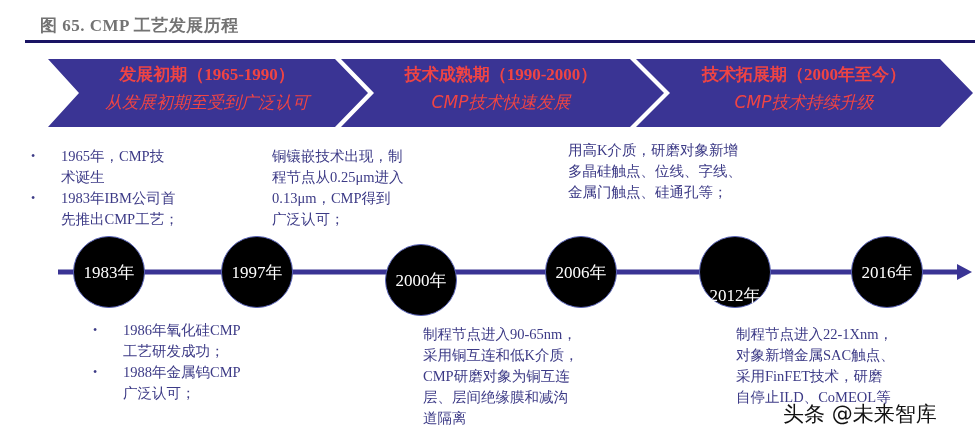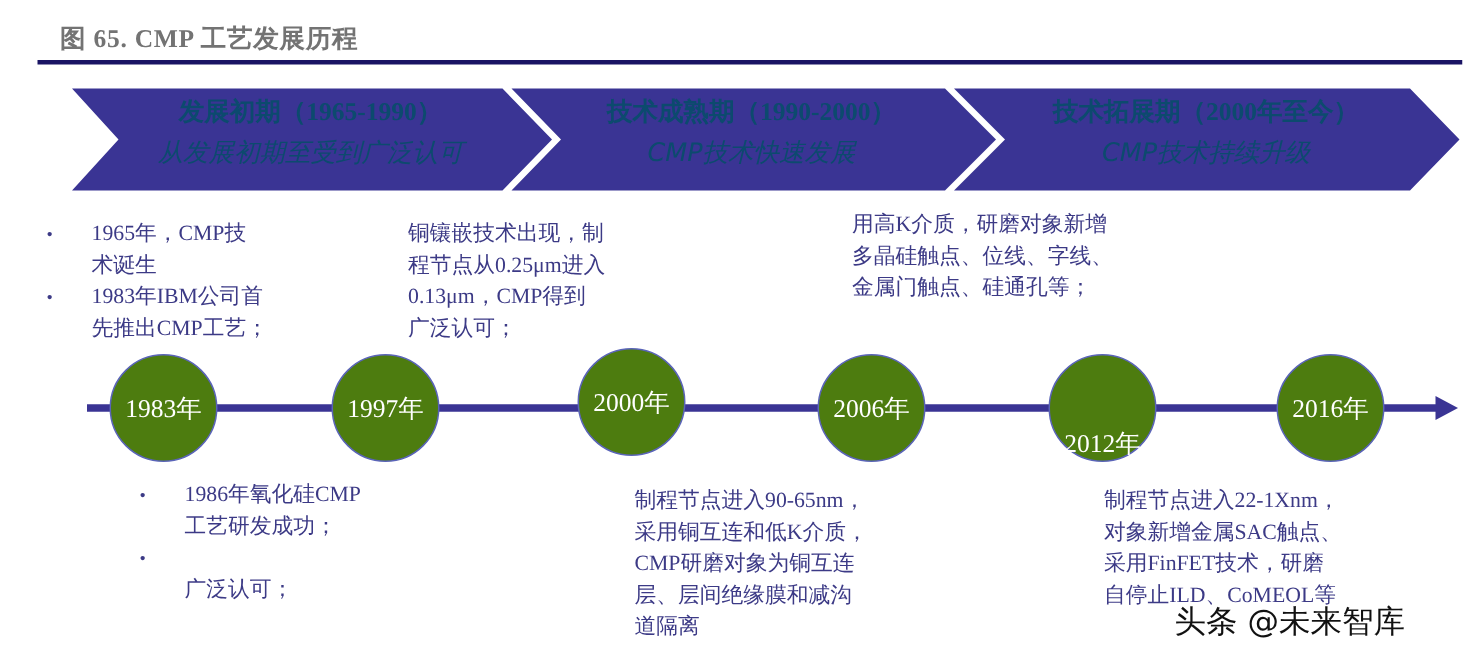--- a/index.html
+++ b/index.html
@@ -2,25 +2,25 @@
 <html><head>
   <meta charset="utf-8">
   <style>
     html, body { margin: 0; padding: 0; background: #ffffff; }
     body { width: 975px; height: 443px; position: relative; overflow: hidden;
       font-family: "Liberation Serif", "DejaVu Serif", serif; }
     .fig-title { position: absolute; left: 40px; top: 14px; font-size: 17px; font-weight: bold;
       color: #737373; letter-spacing: 0.5px; }
     .title-rule { position: absolute; left: 25px; top: 40px; width: 950px; height: 3px; background: #1a1464; }
     svg.shapes { position: absolute; left: 0; top: 0; }
-    .phase { position: absolute; color: #0c4a6e; text-align: center; }
+    .phase { position: absolute; color: #ef4444; text-align: center; }
     .phase .ph-title { font-size: 17px; font-weight: bold; line-height: 22px; white-space: nowrap; }
     .phase .ph-sub { font-size: 17px; line-height: 24px; margin-top: 4px; white-space: nowrap;
       font-family: "DejaVu Sans", "Liberation Sans", sans-serif; font-weight: normal; font-style: italic; }
-    .node { position: absolute; width: 72px; height: 72px; border-radius: 50%; background: #4d7c0f;
+    .node { position: absolute; width: 72px; height: 72px; border-radius: 50%; background: #000000;
       border: 1px solid #5a64b8; box-sizing: border-box; display: flex; align-items: center; justify-content: center;
       color: #ffffff; font-size: 17px; }
     .note { position: absolute; color: #3c3a86; font-size: 14.5px; line-height: 21px; }
     .note ul { margin: 0; padding: 0; list-style: none; }
     .note li { position: relative; padding-left: 0; }
     .note li .bullet { position: absolute; left: -30px; top: 0; color: #3c3a86; font-size: 12px; }
     .watermark { position: absolute; left: 783px; top: 400px; font-size: 21px; color: #111111;
       font-family: "DejaVu Sans", "Liberation Sans", sans-serif; }
   </style>
 </head>
@@ -51,21 +51,21 @@
   <div class="ph-title">技术拓展期（2000年至今）</div>
   <div class="ph-sub">CMP技术持续升级</div>
 </div>
 
 <div class="node" style="left:73px; top:236px;">
     <span>1983年</span>
   </div>
 <div class="node" style="left:221px; top:236px;">
     <span>1997年</span>
   </div>
-<div class="node" style="left:385px; top:232px;font-family:Liberation Serif, serif;">
+<div class="node" style="left:385px; top:244px;font-family:Liberation Serif, serif;">
     <span>2000年</span>
   </div>
 <div class="node" style="left:545px; top:236px;">
     <span>2006年</span>
   </div>
 <div class="node" style="left:699px; top:236px;align-items:flex-end;">
     <span>2012年</span>
   </div>
 <div class="node" style="left:851px; top:236px;">
     <span>2016年</span>
@@ -85,21 +85,21 @@
 </div>
 <div class="note" style="left:568px; top:140px;">
   <div>用高K介质，研磨对象新增</div>
   <div>多晶硅触点、位线、字线、</div>
   <div>金属门触点、硅通孔等；</div>
 </div>
 
 <div class="note" style="left:123px; top:320px;">
   <ul>
     <li><span class="bullet">•</span><span>1986年氧化硅CMP</span><br><span>工艺研发成功；</span></li>
-    <li><span class="bullet">•</span><br><span>广泛认可；</span></li>
+    <li><span class="bullet">•</span><span>1988年金属钨CMP</span><br><span>广泛认可；</span></li>
   </ul>
 </div>
 <div class="note" style="left:423px; top:324px;">
   <div>制程节点进入90-65nm，</div>
   <div>采用铜互连和低K介质，</div>
   <div>CMP研磨对象为铜互连</div>
   <div>层、层间绝缘膜和减沟</div>
   <div>道隔离</div>
 </div>
 <div class="note" style="left:736px; top:324px;">

